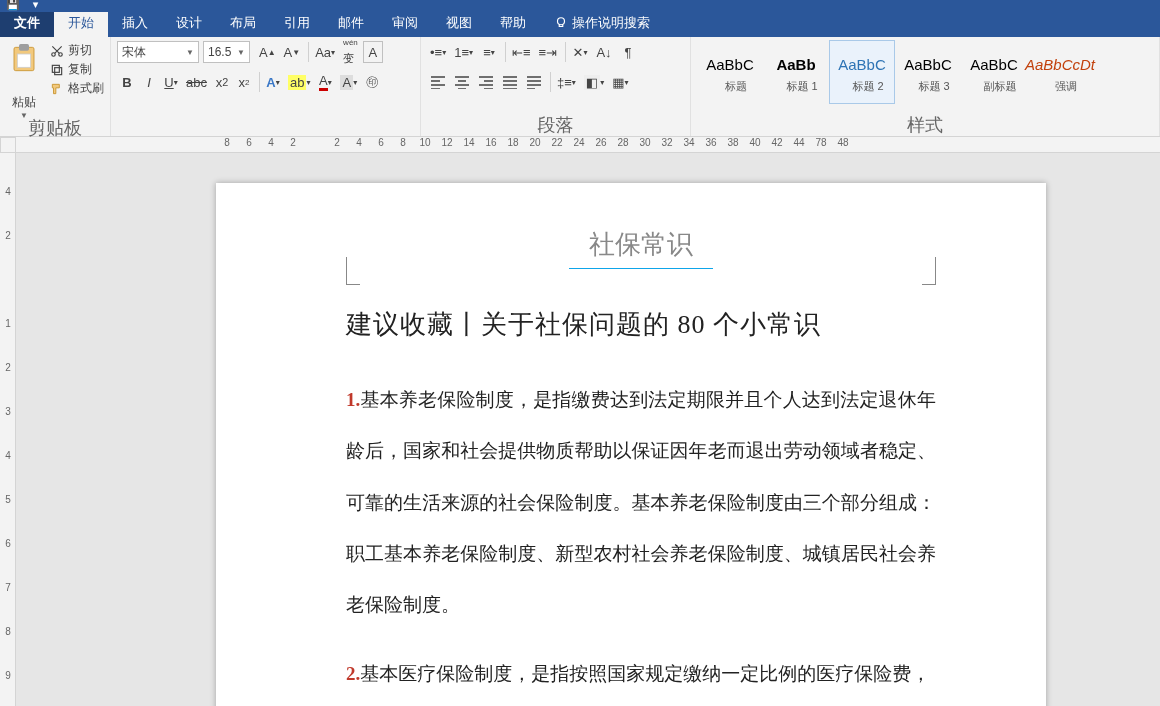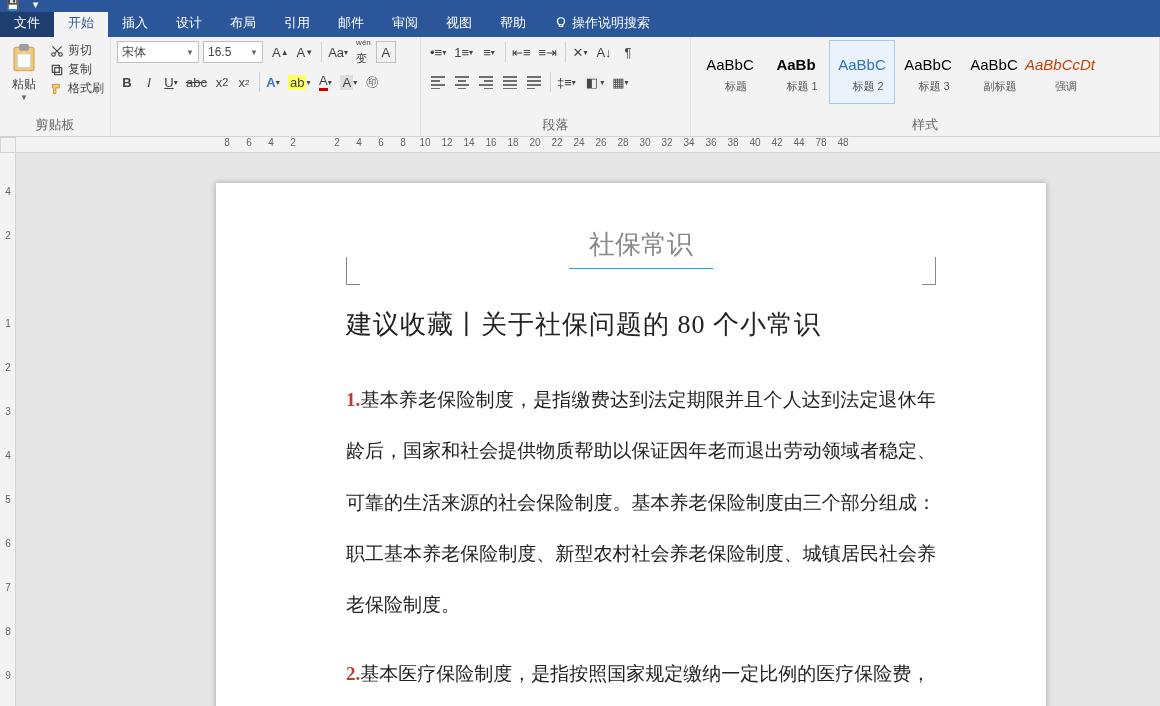--- a/index.html
+++ b/index.html
@@ -26,21 +26,21 @@
     align-items:flex-end;
     height:25px;
     background:#2b579a;
     color:#fff;
     font-size:13px;
   }
   .tab {
     padding:4px 14px 5px 14px;
     cursor:pointer;
   }
-  .tab.file { background:#1e3e70; }
+  .tab.file { background:#1e3e70;font-weight:bold; }
   .tab.active { background:#f3f3f3; color:#2b579a; }
   .tab.tell { display:flex; align-items:center; }
   .tab.tell svg { margin-right:4px; }
   
   .ribbon {
     display:flex;
     background:#f3f3f3;
     border-bottom:1px solid #d4d4d4;
     height:100px;
     position:relative;
@@ -48,21 +48,21 @@
   .group {
     display:flex;
     flex-direction:column;
     padding:3px 6px 1px 6px;
     border-right:1px solid #e1e1e1;
     position:relative;
   }
   .group-body { flex:1; display:flex; align-items:flex-start; }
   .group-label {
     text-align:center;
-    font-size:13px;
+    font-size:18px;
     color:#666;
     height:18px;
     line-height:16px;
   }
   
   .paste-btn {
     display:flex; flex-direction:column; align-items:center;
     padding:4px 6px 0 4px;
     cursor:pointer;
   }
@@ -70,21 +70,21 @@
   .cliprow { display:flex; align-items:center; font-size:12px; color:#444; margin:2px 0 0 4px; cursor:pointer; }
   .cliprow svg { margin-right:4px; }
   
   .font-row1 { display:flex; align-items:center; height:24px; }
   .font-row2 { display:flex; align-items:center; margin-top:6px; height:24px; }
   .font-sel {
     border:1px solid #c0c0c0; height:22px; background:#fff; font-size:12px;
     display:flex; align-items:center; padding:0 4px;
   }
   .font-sel.name { width:82px; margin-right:4px; }
-  .font-sel.size { width:60px; margin-right:6px; }
+  .font-sel.size { width:47px; margin-right:6px; }
   .font-sel .dd { margin-left:auto; font-size:8px; color:#666; }
   .rbtn {
     min-width:20px; height:22px; display:flex; align-items:center; justify-content:center;
     cursor:pointer; margin-right:2px; color:#444; font-size:13px;
     padding:0 3px;
   }
   .rbtn.box { border:1px solid #c0c0c0; }
   .rbtn sup { font-size:8px; }
   .sep { width:1px; height:20px; background:#d0d0d0; margin:0 3px; }
   
@@ -175,21 +175,21 @@
 <div class="ribbon">
 
   <div class="group" style="min-width:100px">
     <div class="group-body">
       <div class="paste-btn">
         <svg class="paste-icon" viewBox="0 0 32 36">
             <rect x="4" y="4" width="24" height="28" rx="2" fill="#f2c97d" stroke="#c7922d"></rect>
             <rect x="10" y="0" width="12" height="8" rx="2" fill="#9e9e9e"></rect>
             <rect x="8" y="12" width="16" height="16" fill="#fff" stroke="#ccc"></rect>
           </svg>
-        <span style="font-size:12px;margin-top:2px">粘贴</span>
+        <span style="font-size:12px;margin-top:20px">粘贴</span>
         <span style="font-size:8px;color:#666">▼</span>
       </div>
       <div style="display:flex;flex-direction:column;margin-left:2px">
         <div class="cliprow">
           <svg width="14" height="14" viewBox="0 0 24 24" fill="none" stroke="#444" stroke-width="2">
               <circle cx="6" cy="18" r="3"></circle>
               <circle cx="18" cy="18" r="3"></circle>
               <path d="M8 16L20 4M16 16L4 4"></path>
             </svg>
           <span>剪切</span>

